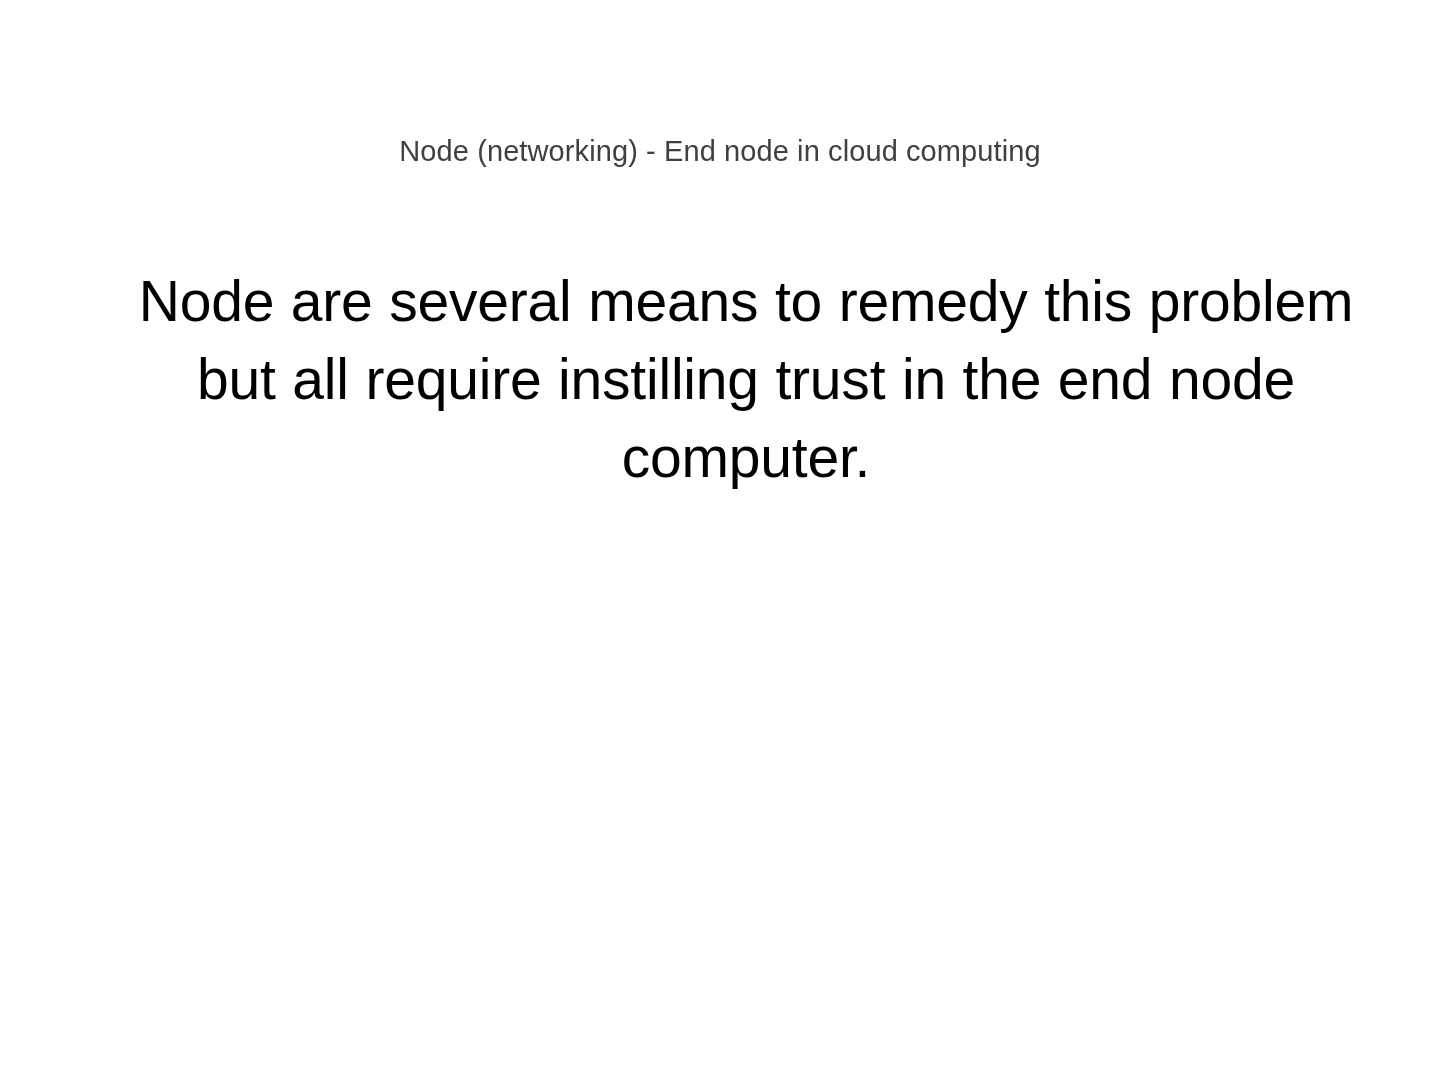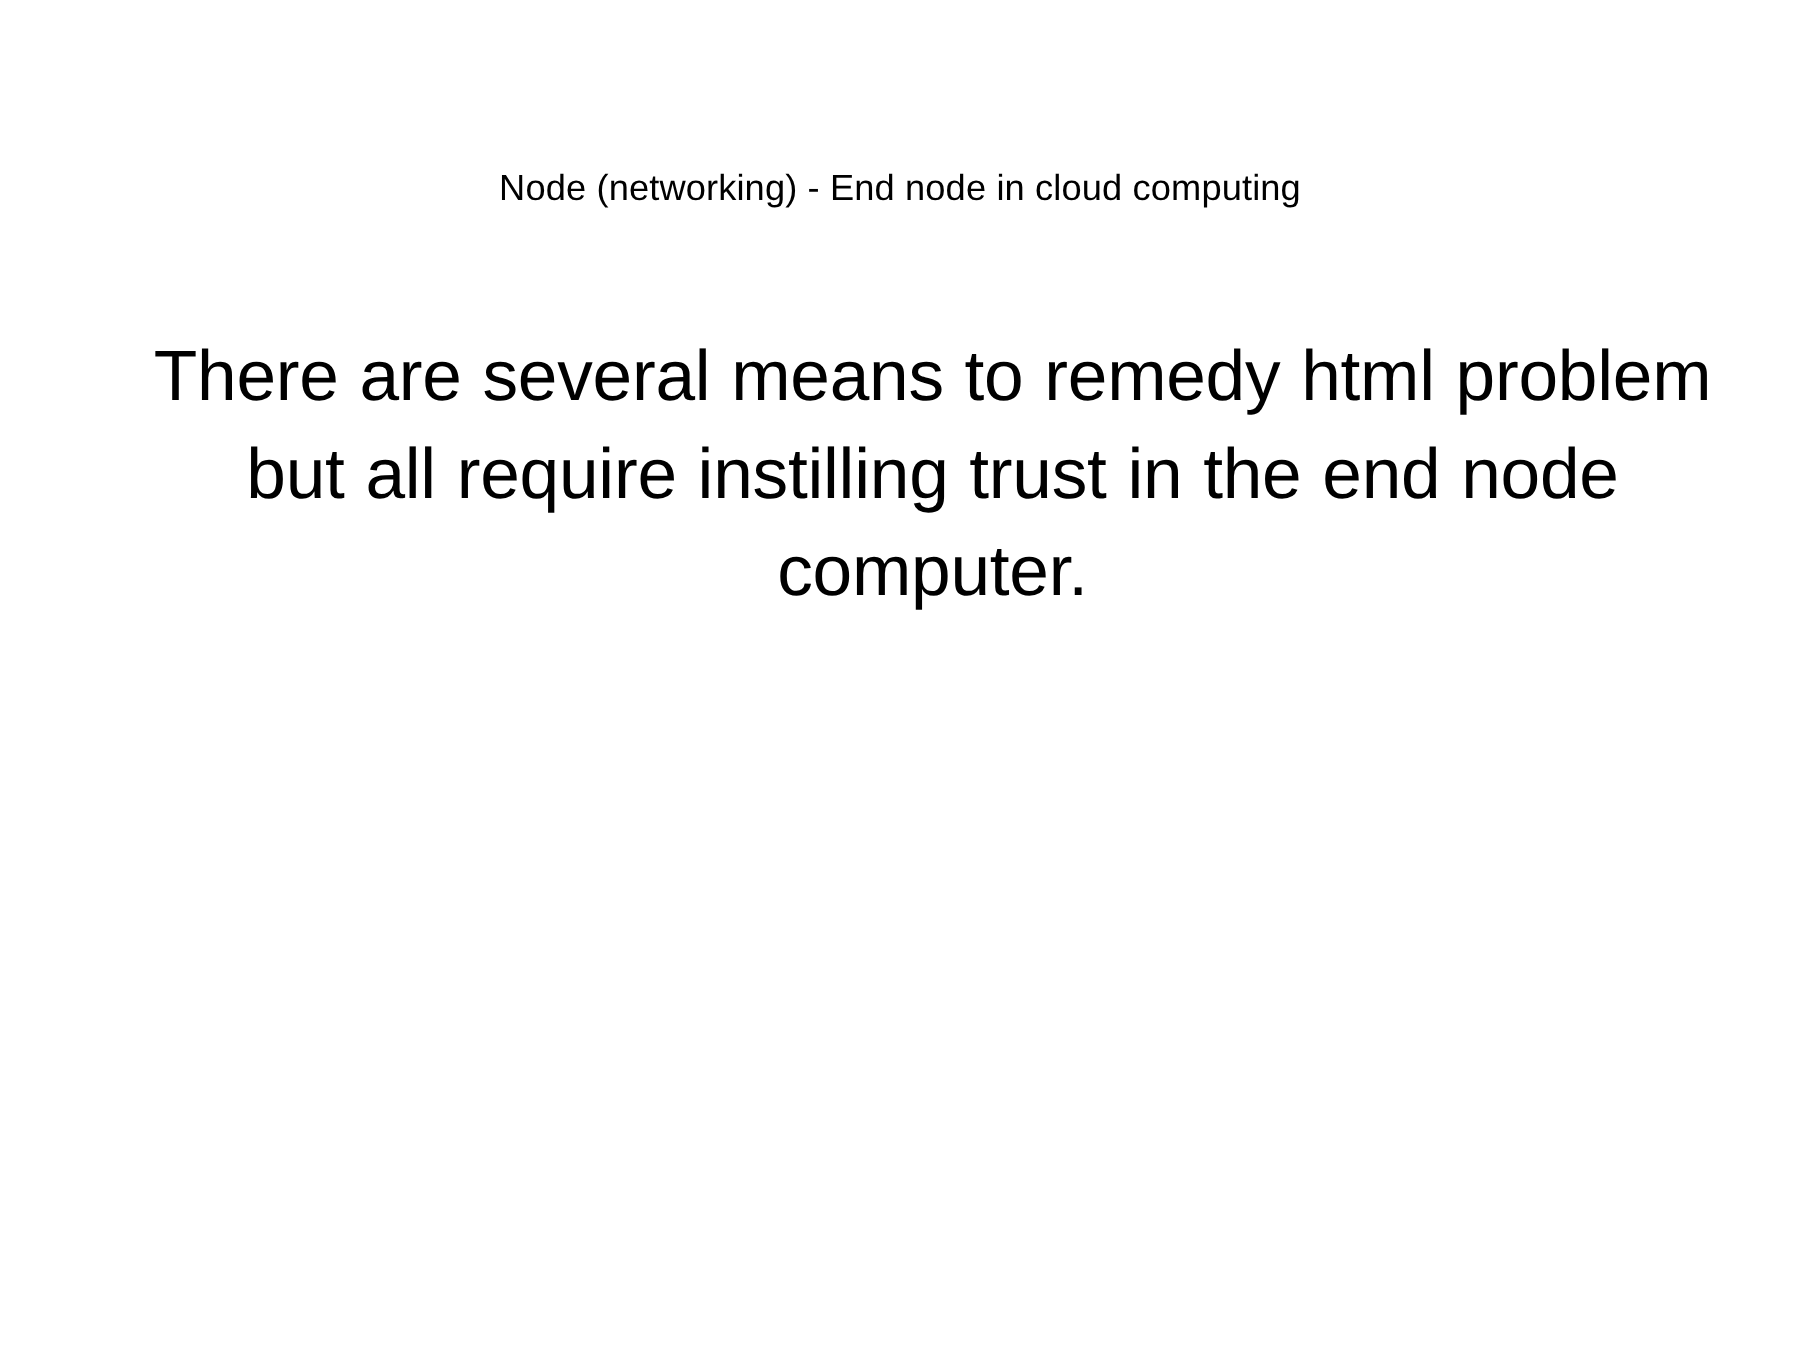--- a/index.html
+++ b/index.html
@@ -29,21 +29,21 @@
     position: absolute;
     left: 0;
     right: 0;
     top: 113px;
     text-align: center;
     font-family: "Liberation Sans", sans-serif;
     font-size: 29px;
     font-weight: 400;
     line-height: 38px;
     letter-spacing: 0.1px;
-    color: #000000;
+    color: #404040;
     white-space: nowrap;
   }
 
   
   .slide-body {
     position: absolute;
     left: 96px;
     width: 1300px;
     top: 262px;
     text-align: center;
@@ -72,16 +72,16 @@
     white-space: nowrap;
   }
 </style>
 </head>
 <body>
 
 <div class="slide">
 
   <h1 class="slide-title">Node (networking) - End node in cloud computing</h1>
 
-  <div class="slide-body">There are several means to remedy html problem but all require instilling trust in the end node computer.</div>
+  <div class="slide-body">Node are several means to remedy this problem but all require instilling trust in the end node computer.</div>
 
 
 </div>
 
 </body></html>

